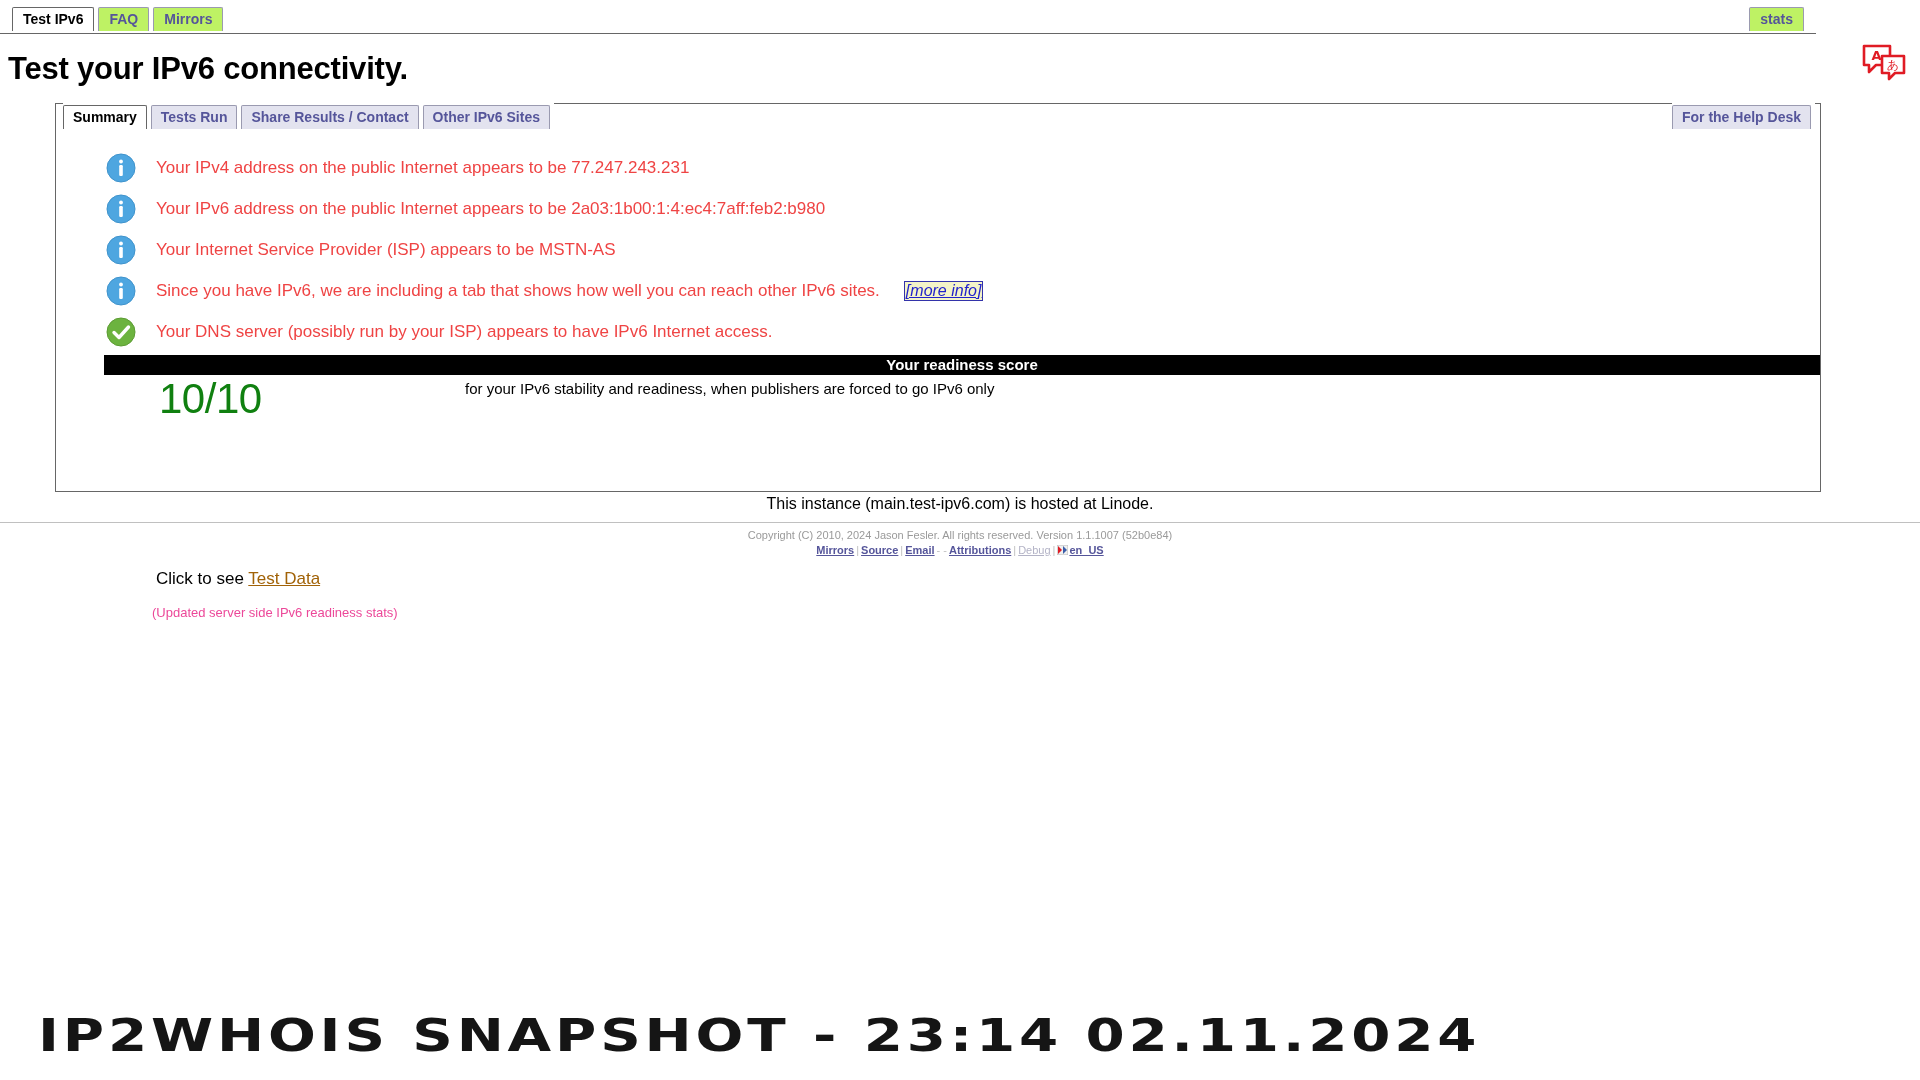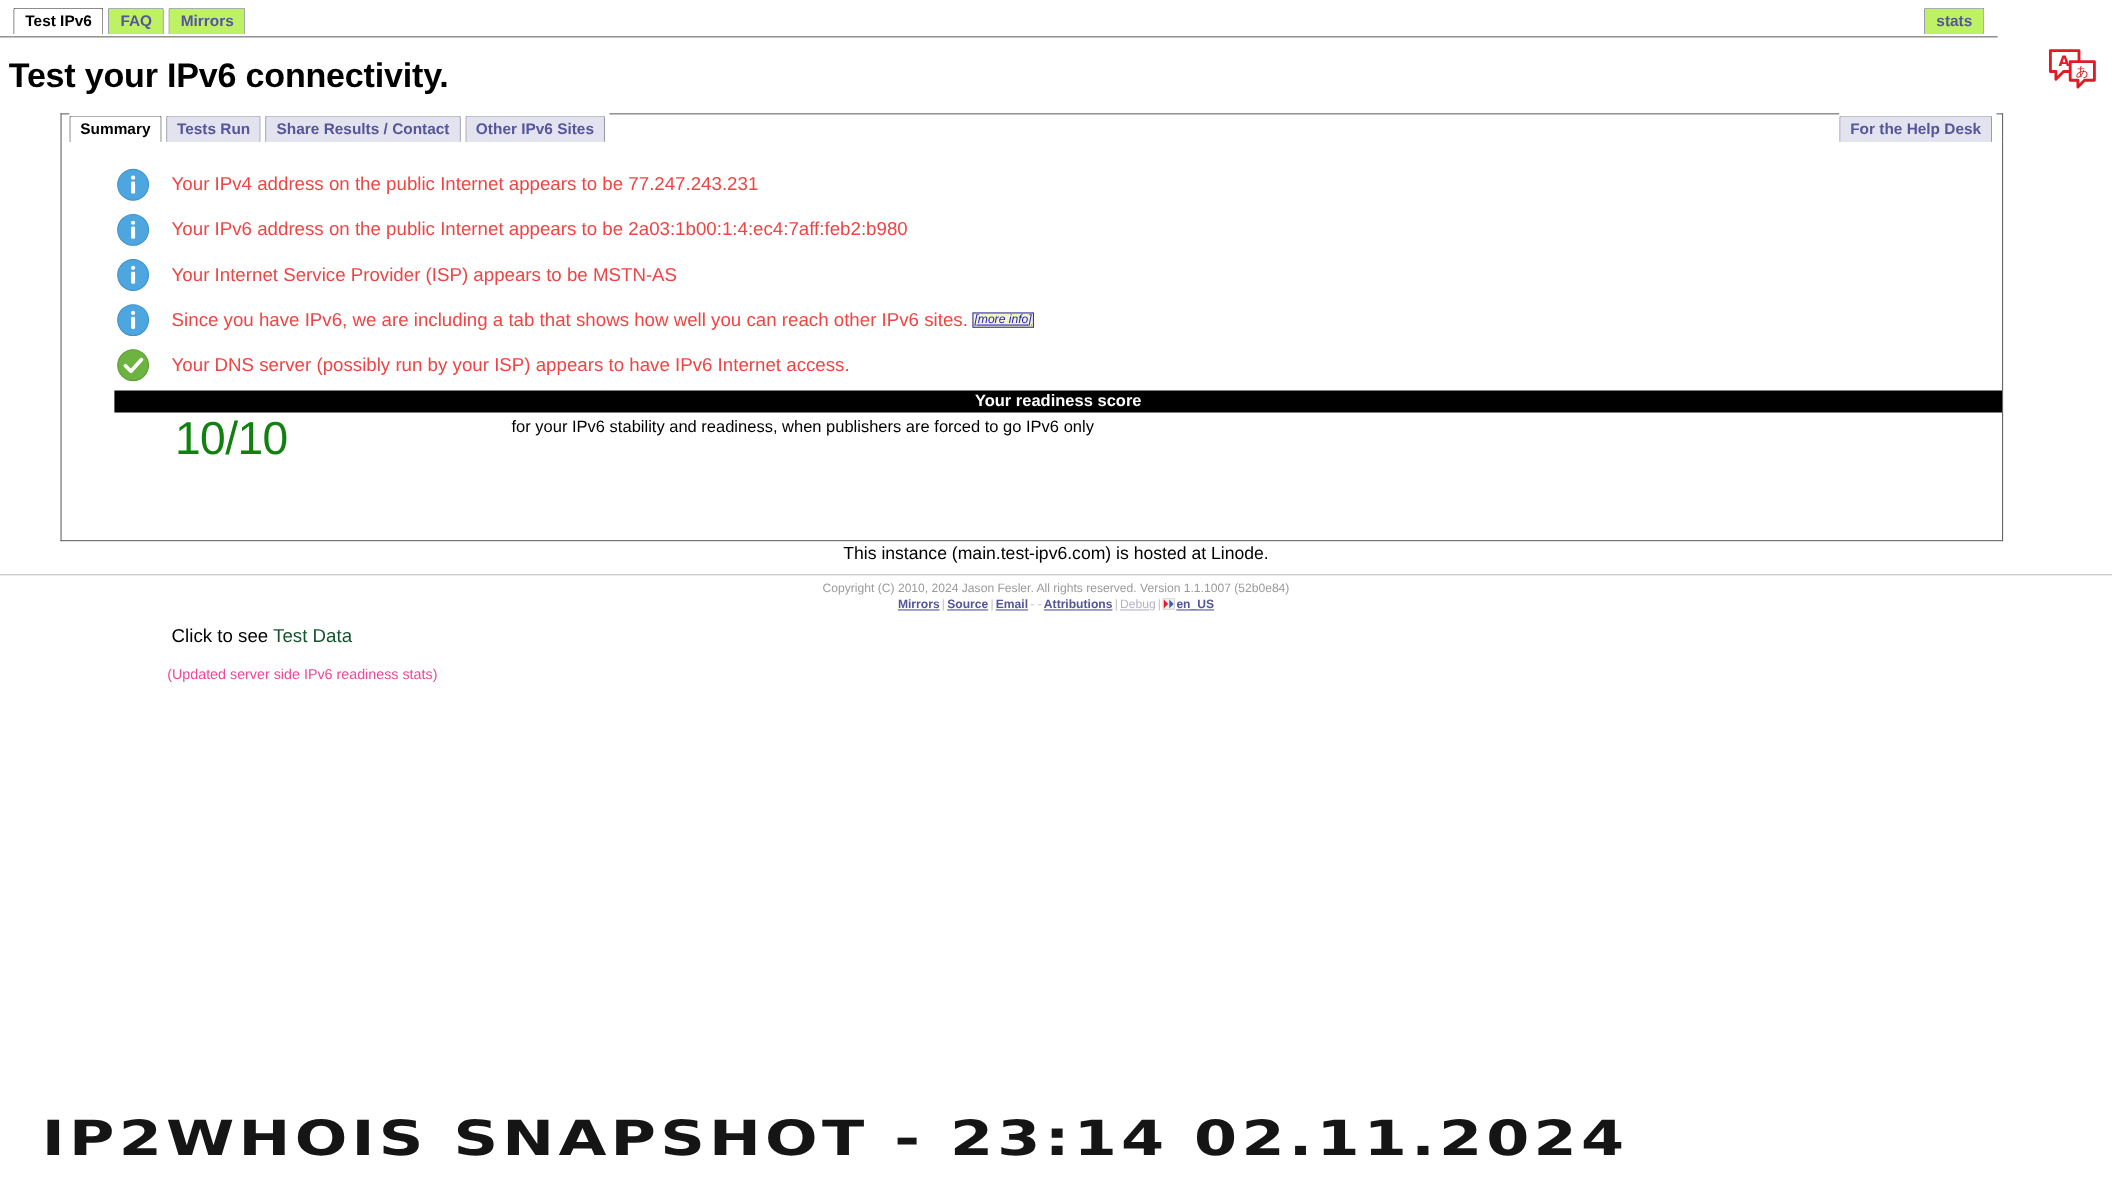--- a/index.html
+++ b/index.html
@@ -168,28 +168,28 @@
     flex: none;
     margin-right: 20px;
   }
   .result-text {
     font-size: 17px;
     color: #ef4444;
     line-height: 20px;
     white-space: nowrap;
   }
   .more-info {
-    font-size: 11px;
+    font-size: 16px;
     font-style: italic;
     color: #2222cc;
     text-decoration: underline;
     background: #f4f4c8;
     border: 1px solid #3333aa;
     padding: 0 1px;
-    margin-left: 4px;
+    margin-left: 24px;
     vertical-align: 1px;
     cursor: pointer;
   }
 
   
   .score-bar {
     position: absolute;
     left: 48px;
     top: 226px;
     width: 1716px;
@@ -222,21 +222,22 @@
   }
   .click-line {
     position: absolute;
     left: 100px;
     top: 440px;
     font-size: 17px;
     color: #000000;
     line-height: 20px;
   }
   .click-line a {
-    color: #14532d;
+    color: #a16207;
+    text-decoration: underline;
     cursor: pointer;
   }
   .updated-note {
     position: absolute;
     left: 96px;
     top: 476px;
     font-size: 13px;
     color: #ec4899;
     line-height: 16px;
   }

